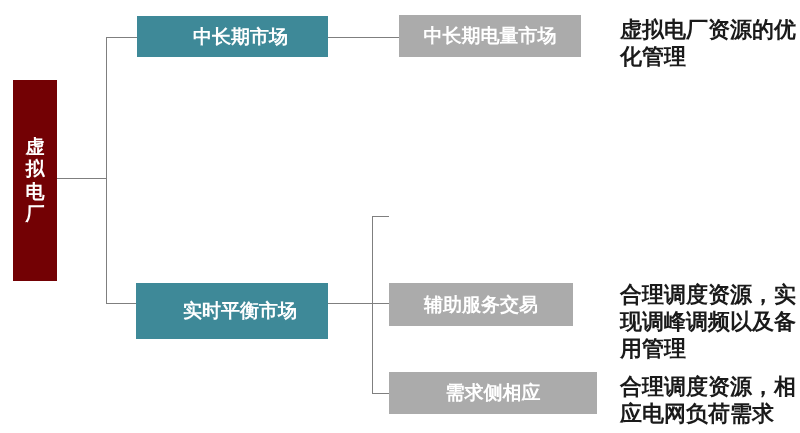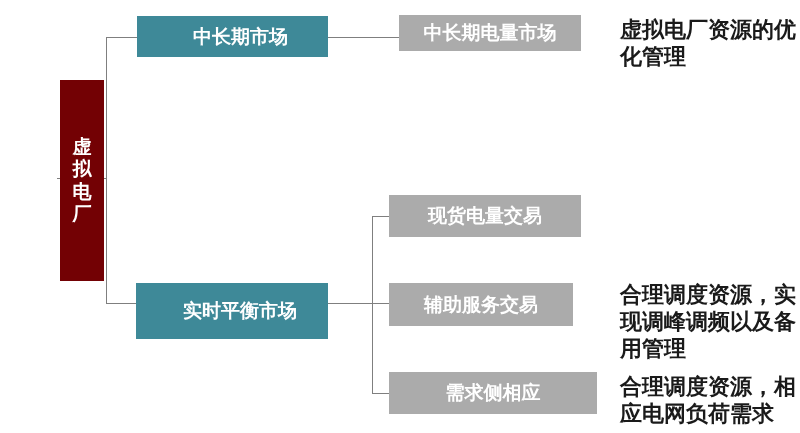--- a/index.html
+++ b/index.html
@@ -20,21 +20,21 @@
   }
   .node{
     position:absolute;
     display:flex;align-items:center;justify-content:center;
     color:var(--label-text,#fff);
     font-weight:700;
     font-size:19px;
     text-align:center;
     box-sizing:border-box;
   }
-  .root{background:var(--root-bg,#730104);margin-left:47px;}
+  .root{background:var(--root-bg,#730104);}
   .branch{background:var(--branch-bg,#3E8998);padding-left:16px;}
   .leaf{background:var(--leaf-bg,#ABABAB);}
   .root-label{
     display:inline-block;
     width:1em;
     word-break:break-all;
     line-height:1.18;
     text-align:center;
   }
   .hline{position:absolute;height:1px;background:var(--line,#7F7F7F);}
@@ -46,21 +46,21 @@
     color:var(--note-text,#1A1A1A);
     font-size:22px;
     line-height:27px;
     font-weight:700;
     text-align:left;
   }
   
   #root-box   {left:13px;  top:80px;  width:44px;  height:201px;}
   #branch-1   {left:137px; top:16px;  width:191px; height:41px;}
   #branch-2   {left:136px; top:283px; width:192px; height:56px;}
-  #leaf-1     {left:399px; top:15px;  width:182px; height:36px;}
+  #leaf-1     {left:399px; top:15px;  width:182px; height:42px;}
   #leaf-2     {left:389px; top:195px; width:192px; height:42px;}
   #leaf-3     {left:389px; top:283px; width:184px; height:43px;}
   #leaf-4     {left:389px; top:372px; width:208px; height:42px;}
   
   #note-1{top:16px;}
   #note-2{top:196px;}
   #note-3{top:281px;}
   #note-4{top:373px;}
   
   #conn-v1      {left:106px; top:37px;  height:267px;}
@@ -95,23 +95,20 @@
   <div class="node branch" id="branch-1">
     <span>中长期市场</span>
   </div>
   <div class="node branch" id="branch-2">
     <span>实时平衡市场</span>
   </div>
 
   <div class="node leaf" id="leaf-1">
     <span>中长期电量市场</span>
   </div>
-  <div class="node leaf" id="leaf-2">
-    <span>现货电量交易</span>
-  </div>
   <div class="node leaf" id="leaf-3">
     <span>辅助服务交易</span>
   </div>
   <div class="node leaf" id="leaf-4">
     <span>需求侧相应</span>
   </div>
 
   <div class="note" id="note-1">虚拟电厂资源的优化管理</div>
   <div class="note" id="note-3">合理调度资源，实现调峰调频以及备用管理</div>
   <div class="note" id="note-4">合理调度资源，相应电网负荷需求</div>

